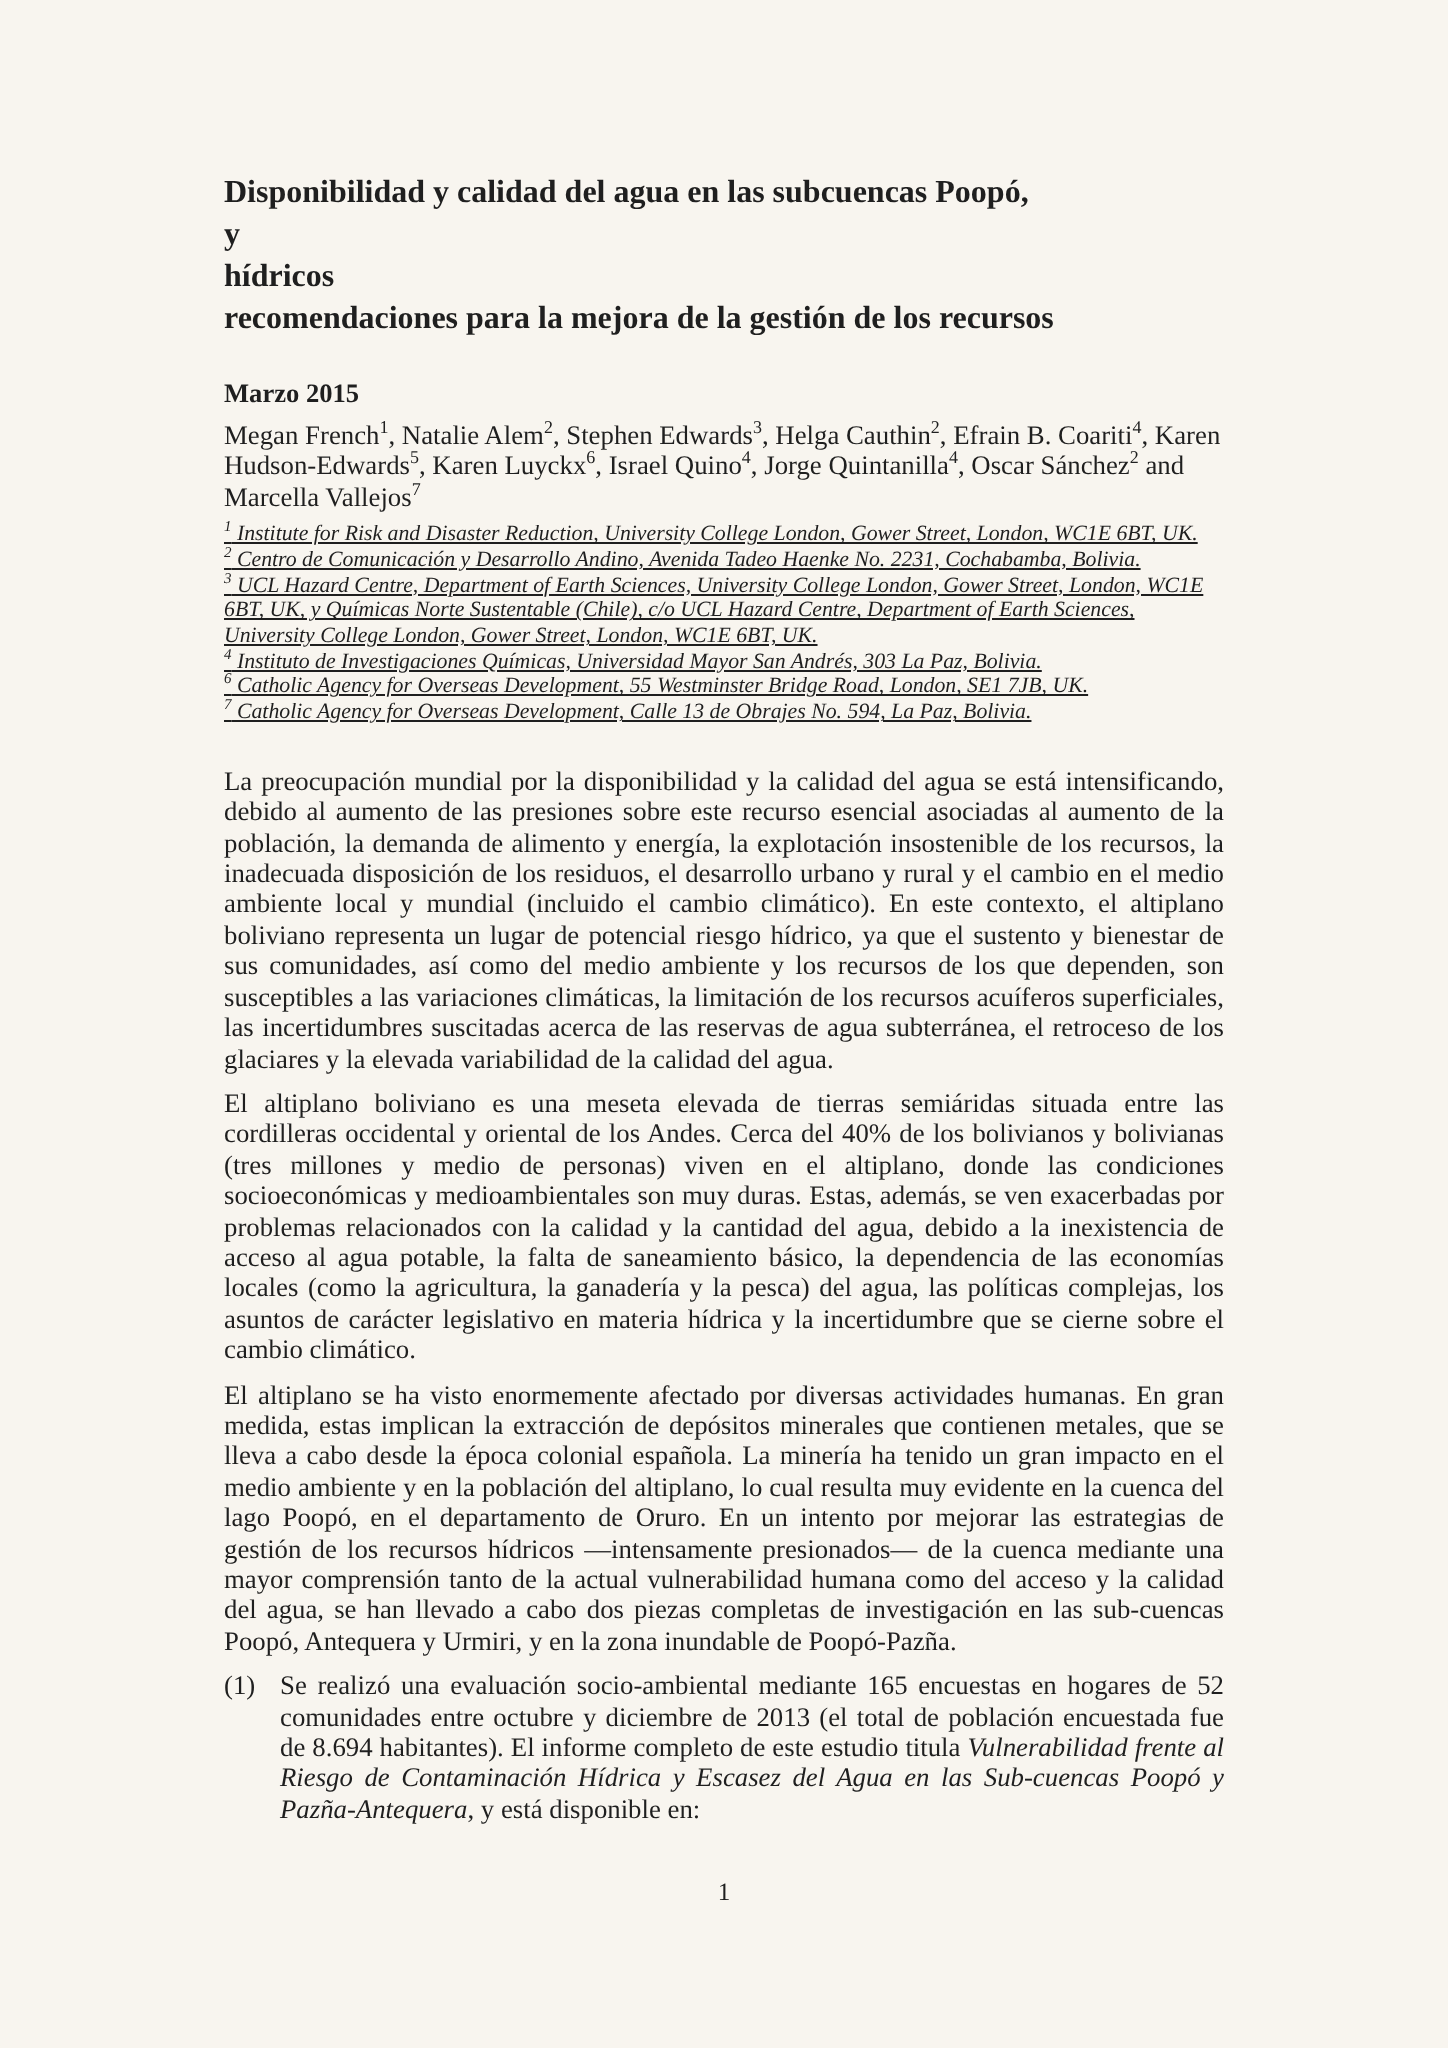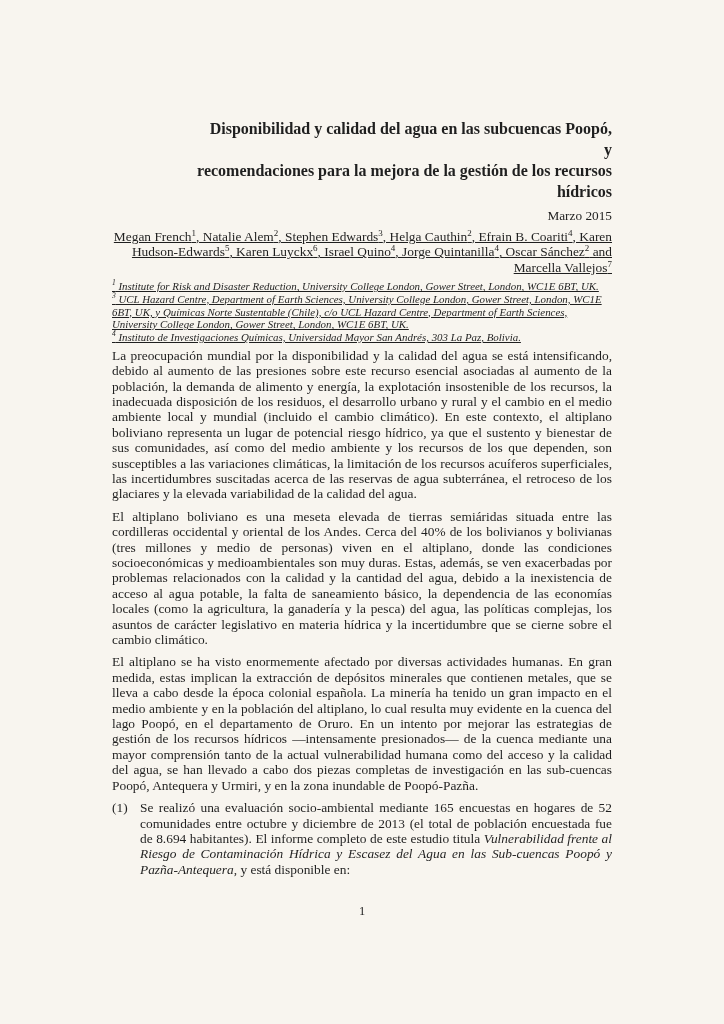--- a/index.html
+++ b/index.html
@@ -14,57 +14,56 @@
     overflow: hidden;
     font-family: "Liberation Serif", "DejaVu Serif", serif;
     color: #1f1f1f;
     -webkit-font-smoothing: antialiased;
   }
   .page {
     width: 500px;
     margin-left: 112px;
   }
   .title-block {
-    padding-top: 118px;
-    text-align: right;
+    padding-top: 86px;
+    text-align: left;
   }
   .title {
     margin: 0;
     font-size: 16px;
     line-height: 21px;
     font-weight: bold;
   }
   .tline { display: block; }
   .date {
     font-size: 13.3px;
     line-height: 16px;
-    margin-top: 6px;
-    font-weight: normal;
+    margin-top: 19px;
+    font-weight: bold;
   }
   .authors {
     margin: 5px 0 0 0;
     font-size: 13.4px;
     line-height: 15.4px;
-    text-align: right;
-    text-decoration: underline;
+    text-align: left;
   }
   sup {
     font-size: 9px;
     line-height: 0;
     vertical-align: super;
   }
   .affiliations {
     margin-top: 5px;
     font-size: 10.9px;
     line-height: 12.7px;
     font-style: italic;
     text-decoration: underline;
   }
   .affil sup { font-size: 7.5px; }
-  .body-text { margin-top: 4px; }
+  .body-text { margin-top: 20px; }
   .para {
     margin: 0 0 7px 0;
     font-size: 13.4px;
     line-height: 15.4px;
     text-align: justify;
   }
   .nlist {
     margin-top: 0;
   }
   .list-item {
@@ -88,32 +87,35 @@
 </style>
 </head>
 <body>
 
 <div class="page">
 
   <header class="title-block">
     <h1 class="title">
       <span class="tline">Disponibilidad y calidad del agua en las subcuencas Poopó,</span>
       <span class="tline">y</span>
+      <span class="tline">hídricos</span>
       <span class="tline">recomendaciones para la mejora de la gestión de los recursos</span>
-      <span class="tline">hídricos</span>
     </h1>
     <div class="date">Marzo 2015</div>
   </header>
 
   <p class="authors"><span>Megan French</span><sup>1</sup><span>, Natalie Alem</span><sup>2</sup><span>, Stephen Edwards</span><sup>3</sup><span>, Helga Cauthin</span><sup>2</sup><span>, Efrain B. Coariti</span><sup>4</sup><span>, Karen Hudson-Edwards</span><sup>5</sup><span>, Karen Luyckx</span><sup>6</sup><span>, Israel Quino</span><sup>4</sup><span>, Jorge Quintanilla</span><sup>4</sup><span>, Oscar Sánchez</span><sup>2</sup><span> and Marcella Vallejos</span><sup>7</sup></p>
 
   <div class="affiliations">
       <div class="affil"><sup>1</sup><span> Institute for Risk and Disaster Reduction, University College London, Gower Street, London, WC1E 6BT, UK.</span></div>
+      <div class="affil"><sup>2</sup><span> Centro de Comunicación y Desarrollo Andino, Avenida Tadeo Haenke No. 2231, Cochabamba, Bolivia.</span></div>
       <div class="affil"><sup>3</sup><span> UCL Hazard Centre, Department of Earth Sciences, University College London, Gower Street, London, WC1E 6BT, UK, y Químicas Norte Sustentable (Chile), c/o UCL Hazard Centre, Department of Earth Sciences, University College London, Gower Street, London, WC1E 6BT, UK.</span></div>
       <div class="affil"><sup>4</sup><span> Instituto de Investigaciones Químicas, Universidad Mayor San Andrés, 303 La Paz, Bolivia.</span></div>
+      <div class="affil"><sup>6</sup><span> Catholic Agency for Overseas Development, 55 Westminster Bridge Road, London, SE1 7JB, UK.</span></div>
+      <div class="affil"><sup>7</sup><span> Catholic Agency for Overseas Development, Calle 13 de Obrajes No. 594, La Paz, Bolivia.</span></div>
     </div>
 
   <div class="body-text">
       <p class="para">La preocupación mundial por la disponibilidad y la calidad del agua se está intensificando, debido al aumento de las presiones sobre este recurso esencial asociadas al aumento de la población, la demanda de alimento y energía, la explotación insostenible de los recursos, la inadecuada disposición de los residuos, el desarrollo urbano y rural y el cambio en el medio ambiente local y mundial (incluido el cambio climático). En este contexto, el altiplano boliviano representa un lugar de potencial riesgo hídrico, ya que el sustento y bienestar de sus comunidades, así como del medio ambiente y los recursos de los que dependen, son susceptibles a las variaciones climáticas, la limitación de los recursos acuíferos superficiales, las incertidumbres suscitadas acerca de las reservas de agua subterránea, el retroceso de los glaciares y la elevada variabilidad de la calidad del agua.</p>
       <p class="para">El altiplano boliviano es una meseta elevada de tierras semiáridas situada entre las cordilleras occidental y oriental de los Andes. Cerca del 40% de los bolivianos y bolivianas (tres millones y medio de personas) viven en el altiplano, donde las condiciones socioeconómicas y medioambientales son muy duras. Estas, además, se ven exacerbadas por problemas relacionados con la calidad y la cantidad del agua, debido a la inexistencia de acceso al agua potable, la falta de saneamiento básico, la dependencia de las economías locales (como la agricultura, la ganadería y la pesca) del agua, las políticas complejas, los asuntos de carácter legislativo en materia hídrica y la incertidumbre que se cierne sobre el cambio climático.</p>
       <p class="para">El altiplano se ha visto enormemente afectado por diversas actividades humanas. En gran medida, estas implican la extracción de depósitos minerales que contienen metales, que se lleva a cabo desde la época colonial española. La minería ha tenido un gran impacto en el medio ambiente y en la población del altiplano, lo cual resulta muy evidente en la cuenca del lago Poopó, en el departamento de Oruro. En un intento por mejorar las estrategias de gestión de los recursos hídricos —intensamente presionados— de la cuenca mediante una mayor comprensión tanto de la actual vulnerabilidad humana como del acceso y la calidad del agua, se han llevado a cabo dos piezas completas de investigación en las sub-cuencas Poopó, Antequera y Urmiri, y en la zona inundable de Poopó-Pazña.</p>
     </div>
 
   <div class="nlist">
       <div class="list-item"><span class="marker">(1)</span><span><span>Se realizó una evaluación socio-ambiental mediante 165 encuestas en hogares de 52 comunidades entre octubre y diciembre de 2013 (el total de población encuestada fue de 8.694 habitantes). El informe completo de este estudio titula </span><em>Vulnerabilidad frente al Riesgo de Contaminación Hídrica y Escasez del Agua en las Sub-cuencas Poopó y Pazña-Antequera</em><span>, y está disponible en:</span></span></div>

